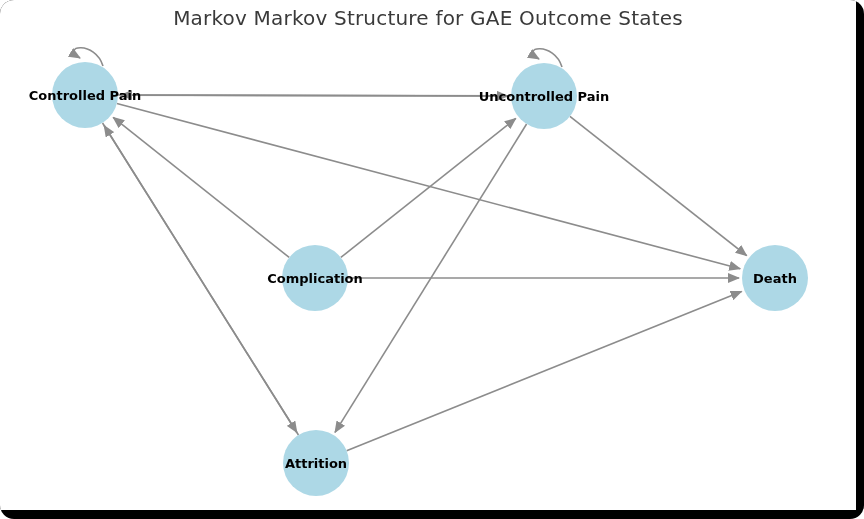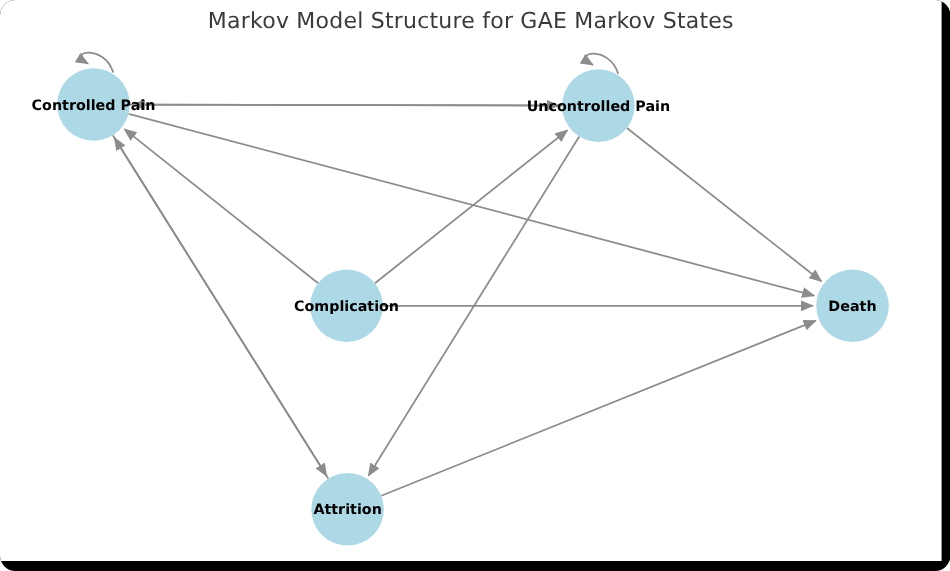--- a/index.html
+++ b/index.html
@@ -39,21 +39,21 @@
     font-family: "DejaVu Sans", "Liberation Sans", sans-serif;
     font-size: 13px;
     font-weight: bold;
   }
 </style>
 </head>
 <body>
 
 <div class="frame" style="background: rgb(0, 0, 0);">
   <div class="canvas" style="background: rgb(255, 255, 255);">
-    <div class="title" style="color: rgb(58, 58, 58);">Markov Model Structure for GAE Markov States</div>
+    <div class="title" style="color: rgb(58, 58, 58);">Markov Markov Structure for GAE Outcome States</div>
     <svg id="graph" width="856" height="510" viewBox="0 0 856 510">
         <defs>
           <marker id="arrow" viewBox="0 0 12 10" refX="11" refY="5" markerWidth="12" markerHeight="10" markerUnits="userSpaceOnUse" orient="auto">
             <path d="M0,0 L12,5 L0,10 z" fill="#8c8c8c"></path>
           </marker>
         </defs>
         <g>
           <line x1="117.99992168282256" y1="95.07189525421094" x2="508.00008543692087" y2="95.92156881358807" stroke="#8c8c8c" stroke-width="1.6" marker-end="url(#arrow)"></line>
           <line x1="511.00007831717744" y1="95.92810474578906" x2="120.99991456307916" y2="95.07843118641193" stroke="#8c8c8c" stroke-width="1.6" marker-end="url(#arrow)"></line>
           <line x1="116.89723281232" y1="103.45970087631096" x2="740.2030187501964" y2="268.77123540766075" stroke="#8c8c8c" stroke-width="1.6" marker-end="url(#arrow)"></line>

